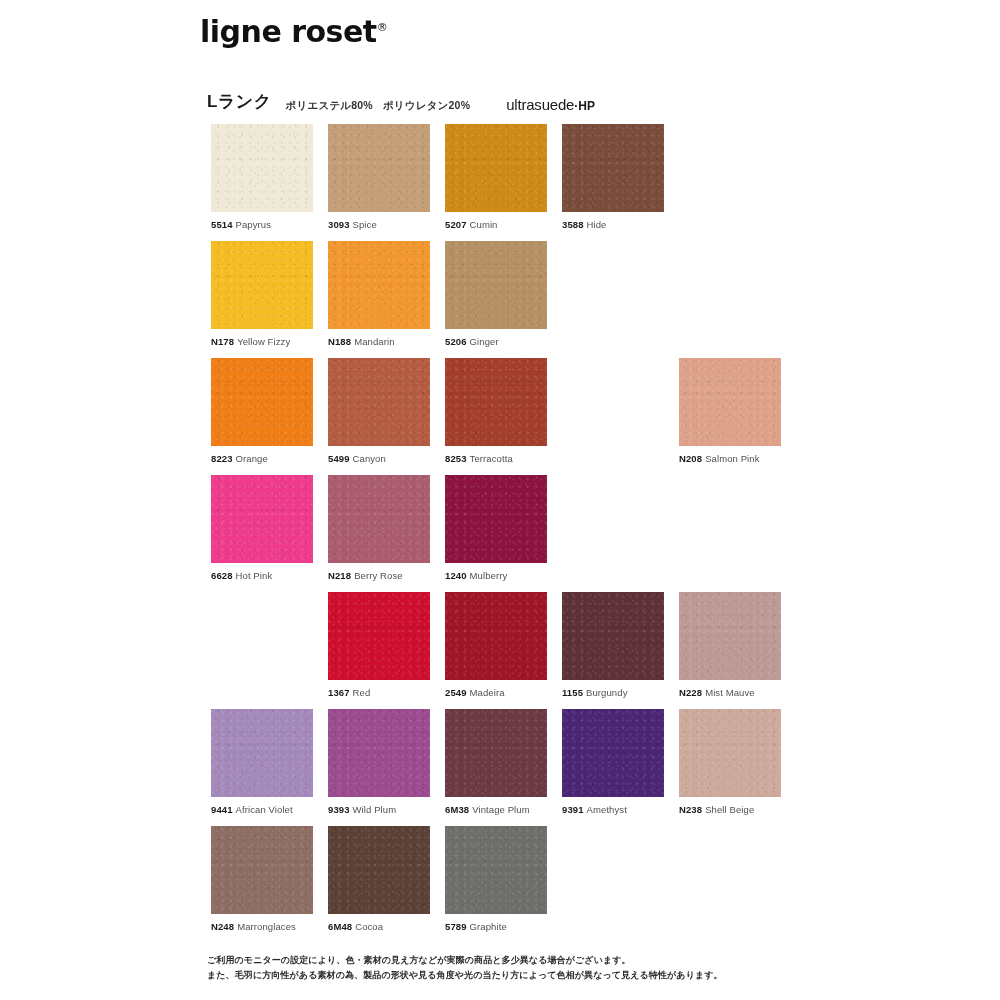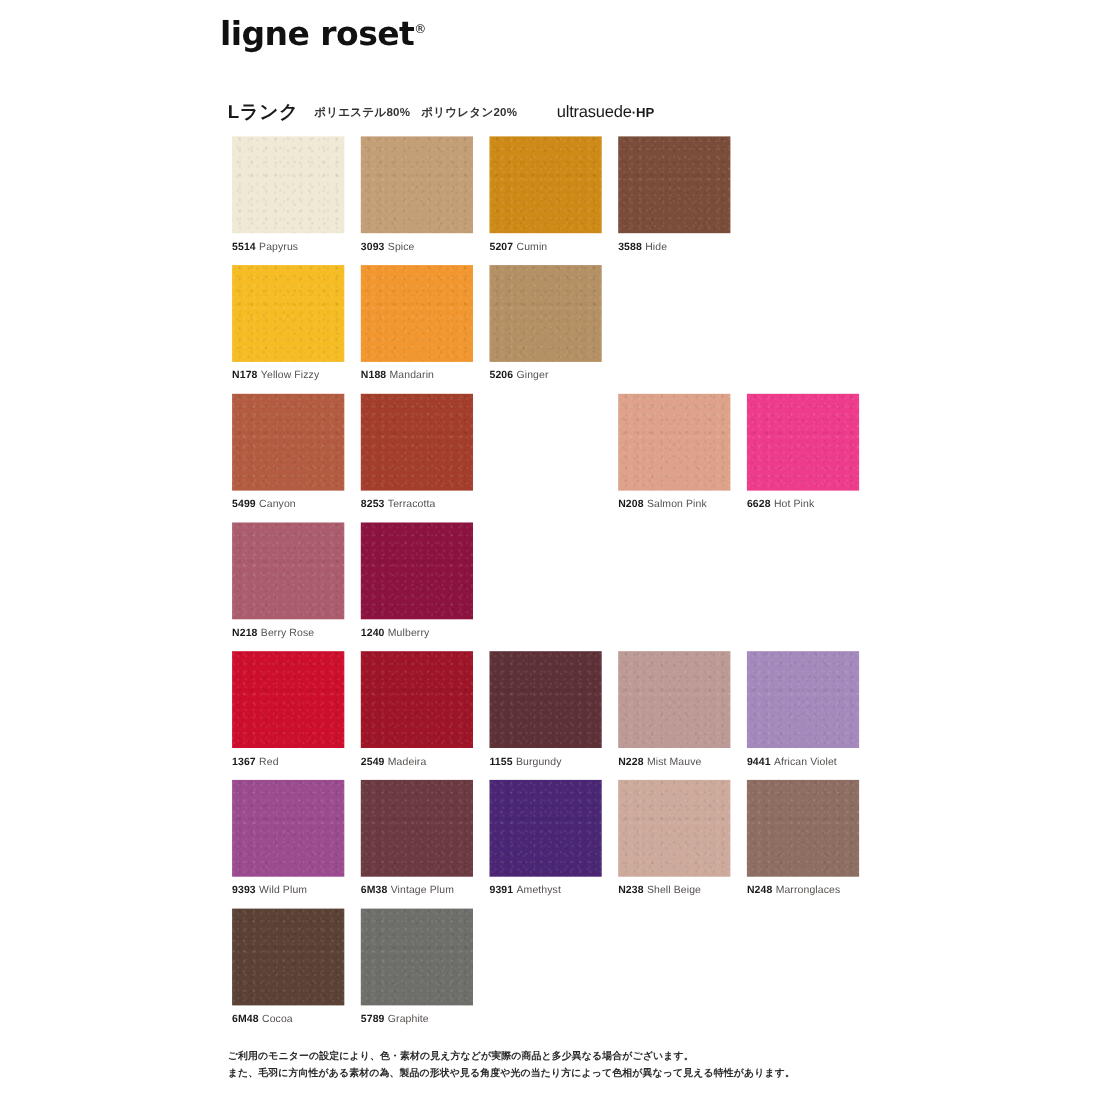--- a/index.html
+++ b/index.html
@@ -18,21 +18,21 @@
     font-size: 30px; font-weight: 700; letter-spacing: -0.5px;
     color: #111111; white-space: nowrap;
   }
   .brand .reg {
     font-size: 11px; vertical-align: super; font-weight: 400; letter-spacing: 0;
   }
 
   
   .rank-row {
     position: absolute; left: 207px; top: 90px;
-    display: flex; align-items: center; white-space: nowrap;
+    display: flex; align-items: flex-end; white-space: nowrap;
   }
   .rank-title {
     font-size: 17px; font-weight: 700; color: #1a1a1a; letter-spacing: 0.5px;
   }
   .rank-comp {
     font-size: 10.5px; font-weight: 700; color: #333333;
     margin-left: 14px; letter-spacing: 0.2px;
   }
   .rank-comp2 { margin-left: 10px; }
   .us-logo {
@@ -130,20 +130,24 @@
         <div class="chip" style="background: rgb(242, 151, 47);"></div>
         <div class="caption"><span class="code">N188</span><span class="name">Mandarin</span></div>
       </div>
       <div class="cell">
         <div class="chip" style="background: rgb(180, 144, 100);"></div>
         <div class="caption"><span class="code">5206</span><span class="name">Ginger</span></div>
       </div>
       <div class="cell empty"></div>
       <div class="cell empty"></div>
       <div class="cell">
+        <div class="chip" style="background: rgb(240, 125, 22);"></div>
+        <div class="caption"><span class="code">8223</span><span class="name">Orange</span></div>
+      </div>
+      <div class="cell">
         <div class="chip" style="background: rgb(179, 92, 65);"></div>
         <div class="caption"><span class="code">5499</span><span class="name">Canyon</span></div>
       </div>
       <div class="cell">
         <div class="chip" style="background: rgb(164, 62, 44);"></div>
         <div class="caption"><span class="code">8253</span><span class="name">Terracotta</span></div>
       </div>
       <div class="cell empty"></div>
       <div class="cell">
         <div class="chip" style="background: rgb(221, 162, 137);"></div>

